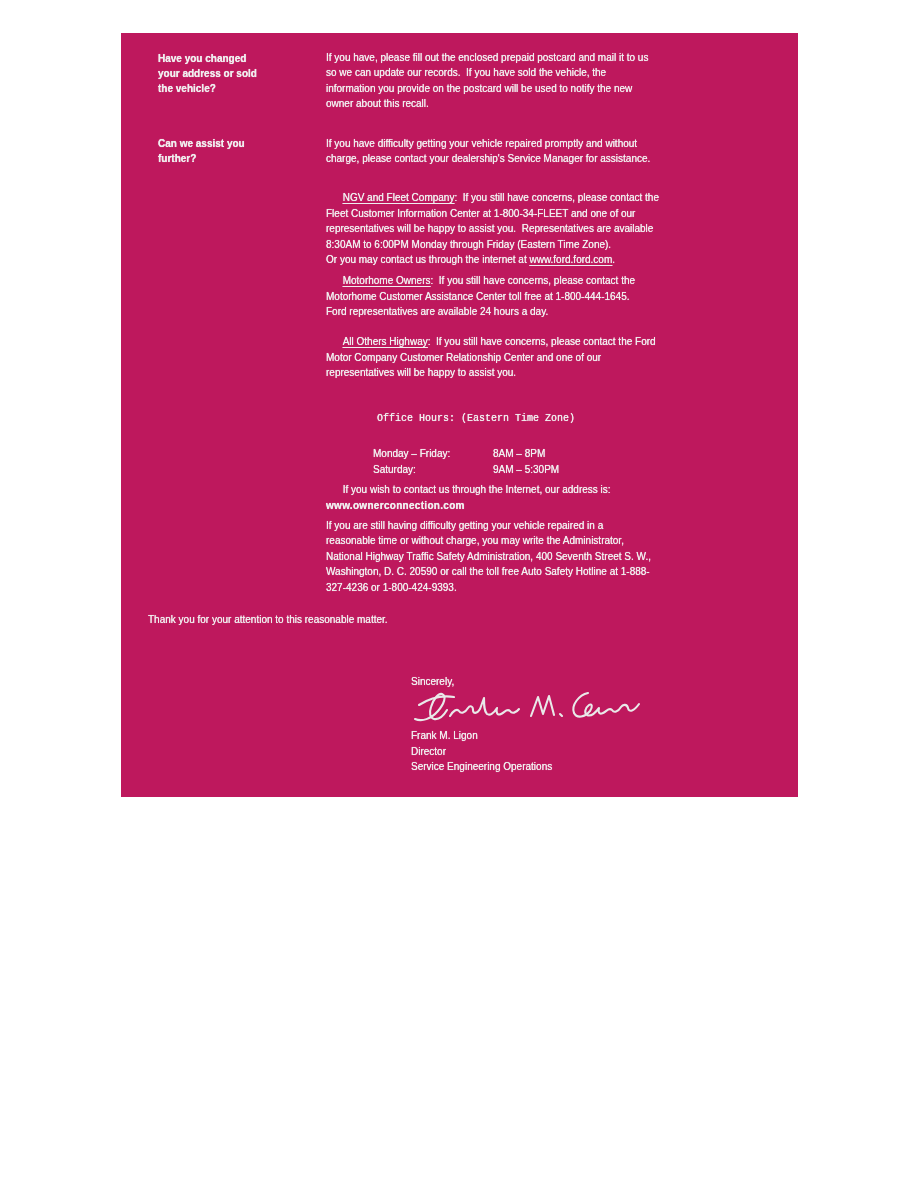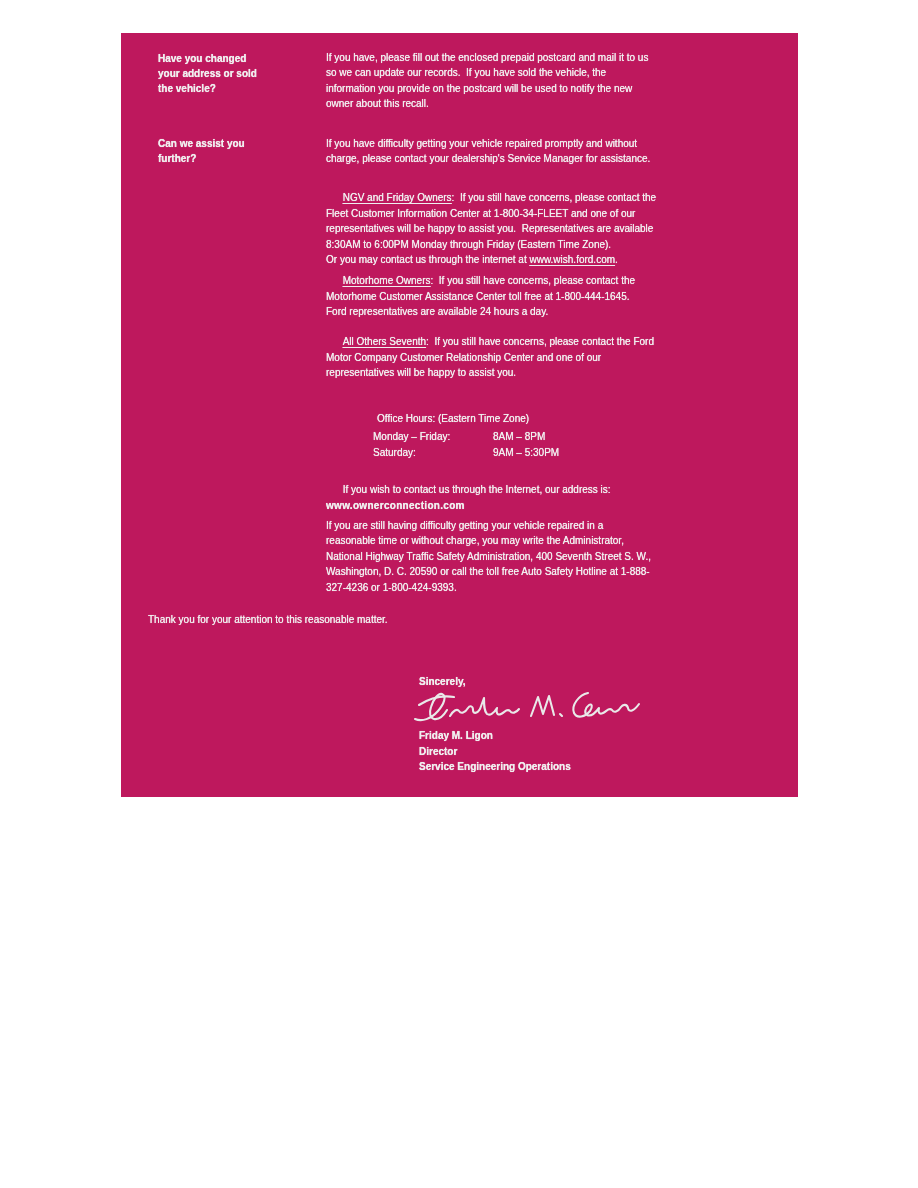--- a/index.html
+++ b/index.html
@@ -48,34 +48,34 @@
     font-weight: 700;
     text-underline-offset: 2px;
     letter-spacing: 0.3px;
   }
   .office {
     left: 252px;
     width: 420px;
   }
   .office-title {
     padding-left: 4px;
-    margin-bottom: 3px;
+    margin-bottom: 20px;
+    font-family: Liberation Mono, monospace;
   }
   .office-row .day {
     display: inline-block;
     width: 120px;
   }
   .thanks {
     left: 27px;
     width: 500px;
   }
   .closing-block {
-    left: 298px;
+    left: 290px;
     width: 320px;
-    font-weight: bold;
   }
   .sig-svg {
     position: absolute;
     left: 292px;
     top: 652px;
   }
   .name-lines div { line-height: 15.5px; }
 </style>
 </head>
 <body>
@@ -90,35 +90,35 @@
 so we can update our records.  If you have sold the vehicle, the
 information you provide on the postcard will be used to notify the new
 owner about this recall.</div>
 
     <div class="abs qa-label" style="top:103px">Can we assist you
 further?</div>
     <div class="abs para" style="top:103px">If you have difficulty getting your vehicle repaired promptly and without
 charge, please contact your dealership's Service Manager for assistance.</div>
 
     <div class="abs para" style="top:142px">
-      <span class="u">NGV and Friday Owners</span><span>:  If you still have concerns, please contact the
+      <span class="u">NGV and Fleet Company</span><span>:  If you still have concerns, please contact the
 Fleet Customer Information Center at 1-800-34-FLEET and one of our
 representatives will be happy to assist you.  Representatives are available
 8:30AM to 6:00PM Monday through Friday (Eastern Time Zone).
-Or you may contact us through the internet at </span><span class="u">www.wish.ford.com</span><span>.</span>
+Or you may contact us through the internet at </span><span class="u">www.ford.ford.com</span><span>.</span>
     </div>
 
     <div class="abs para" style="top:225px">
       <span class="u">Motorhome Owners</span><span>:  If you still have concerns, please contact the
 Motorhome Customer Assistance Center toll free at 1-800-444-1645.
 Ford representatives are available 24 hours a day.</span>
     </div>
 
     <div class="abs para" style="top:286px">
-      <span class="u">All Others Seventh</span><span>:  If you still have concerns, please contact the Ford
+      <span class="u">All Others Highway</span><span>:  If you still have concerns, please contact the Ford
 Motor Company Customer Relationship Center and one of our
 representatives will be happy to assist you.</span>
     </div>
 
 
     <div class="abs office" style="top:378px">
       <div class="office-title">Office Hours:  (Eastern Time Zone)</div>
       <div class="office-row">
         <span class="day">Monday – Friday:</span><span>8AM – 8PM</span>
       </div>
@@ -147,19 +147,19 @@
         <path d="M2,34 C9,37 18,34 25,26 C31,19 34,11 29,9 C25,8 20,15 18,22 C16,28 17,33 21,34 C26,35 31,30 34,25"></path>
         <path d="M6,20 C17,13 29,10 41,12"></path>
         <path d="M37,31 C40,26 44,23 46,26 C48,29 52,28 55,23 C57,20 60,21 60,25 C60,29 64,29 67,24 L71,13 C71,20 71,26 74,29 C77,31 81,28 84,23 C83,27 84,31 88,29 C92,27 94,23 97,26 C99,29 103,28 106,24"></path>
         <path d="M118,31 L125,12 L130,29 L136,11 L141,30"></path>
         <path d="M147,29 l2,2"></path>
         <path d="M175,8 C166,10 158,20 161,28 C164,34 172,32 177,26 C180,22 179,18 176,20 C172,23 171,28 174,30 C178,32 183,27 186,23 C185,27 186,30 190,28 C194,26 196,22 199,25 C201,28 205,27 208,22 C210,19 214,19 215,23 C216,28 221,26 226,19"></path>
       </g>
     </svg>
 
     <div class="abs closing-block name-lines" style="top:695px">
-      <div>Friday M. Ligon</div>
+      <div>Frank M. Ligon</div>
       <div>Director</div>
       <div>Service Engineering Operations</div>
     </div>
 
   </div>
 </div>
 
 </body></html>

